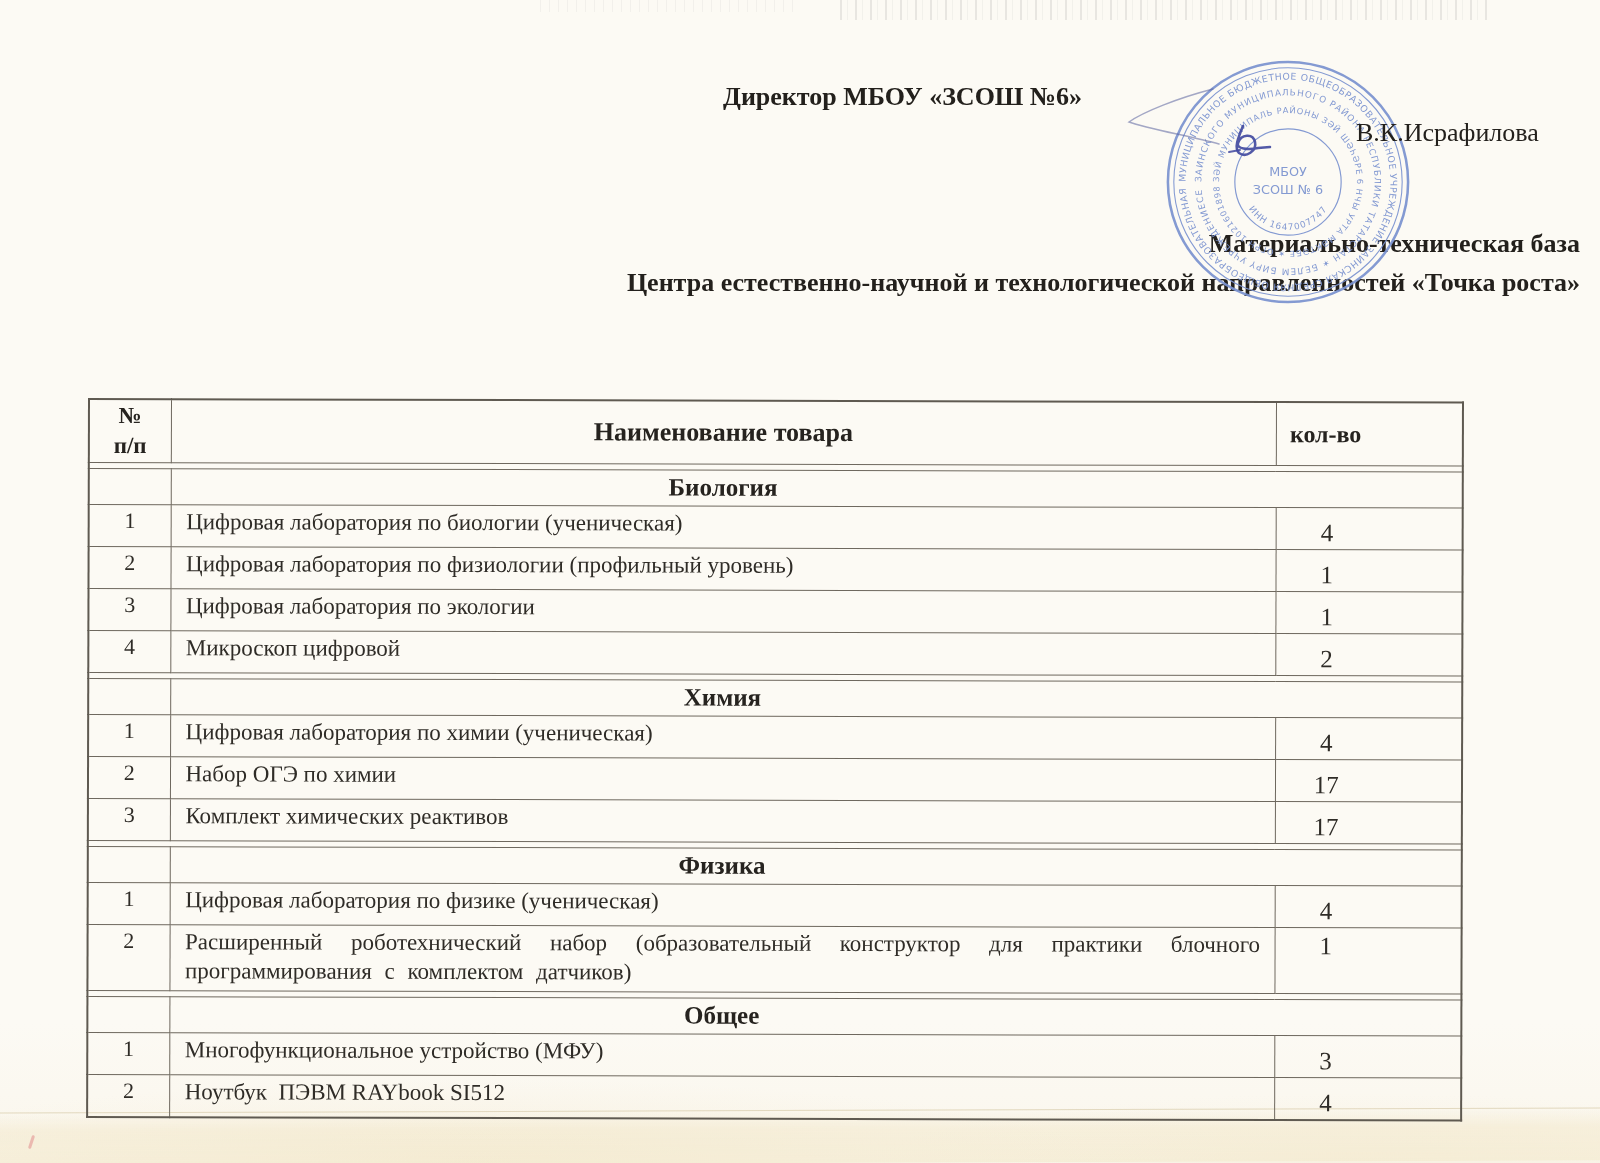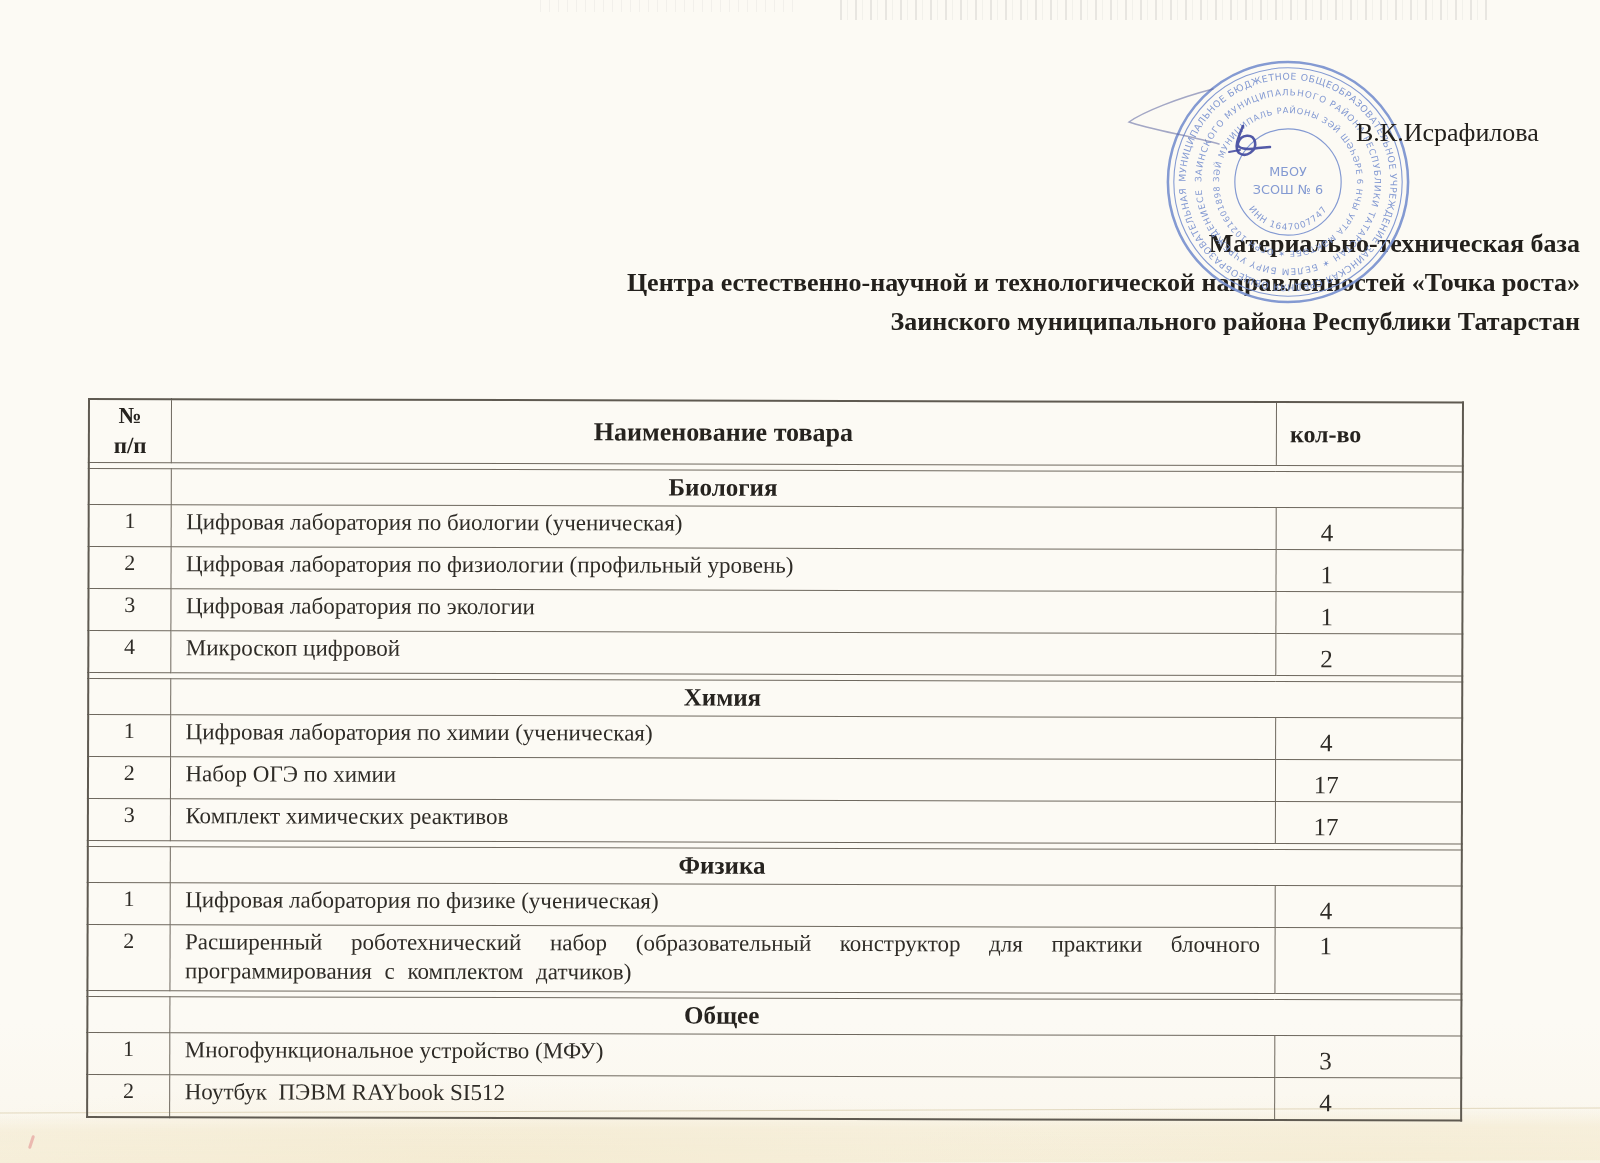--- a/index.html
+++ b/index.html
@@ -98,20 +98,21 @@
 <body>
 
 <div class="page">
 
   <div class="streaks-a"></div>
   <div class="streaks-b"></div>
   <div class="bottom-band"></div>
   <div class="pink-mark"></div>
 
   <div class="approval">
+    <div>Директор МБОУ «ЗСОШ №6»</div>
   </div>
 
   <div class="signer">В.К.Исрафилова</div>
 
   <div class="stamp">
     <svg viewBox="0 0 256 256">
       <defs>
         <path id="ringA" d="M 24,128 a 104,104 0 1 1 208,0 a 104,104 0 1 1 -208,0"></path>
         <path id="ringB" d="M 40,128 a 88,88 0 1 1 176,0 a 88,88 0 1 1 -176,0"></path>
         <path id="ringC" d="M 58,128 a 70,70 0 1 1 140,0 a 70,70 0 1 1 -140,0"></path>
@@ -145,21 +146,20 @@
     <g fill="none" stroke-linecap="round">
       <path d="M 1213 89 C 1178 98, 1143 112, 1129 122 C 1148 129, 1190 136, 1219 144" stroke="#5a629f" stroke-width="1.5" opacity="0.55"></path>
       <path d="M 1243 126 C 1238 138, 1234 148, 1239 153 C 1246 158, 1257 151, 1255 142 C 1253 133, 1241 134, 1238 143 C 1236 149, 1248 150, 1258 148 L 1270 147" stroke="#3f479f" stroke-width="2.6" opacity="0.9"></path>
       <path d="M 1240 150 L 1229 152" stroke="#3f479f" stroke-width="2" opacity="0.85"></path>
     </g>
   </svg>
 
   <div class="title">
     <div>Материально-техническая база</div>
     <div>Центра естественно-научной и технологической направленностей «Точка роста»</div>
-    <div>Заинского муниципального района Республики Татарстан</div>
   </div>
 
   <table class="doc-table">
     <colgroup>
         <col class="col-num">
         <col class="col-name">
         <col class="col-qty">
       </colgroup>
     <thead>
       <tr>

